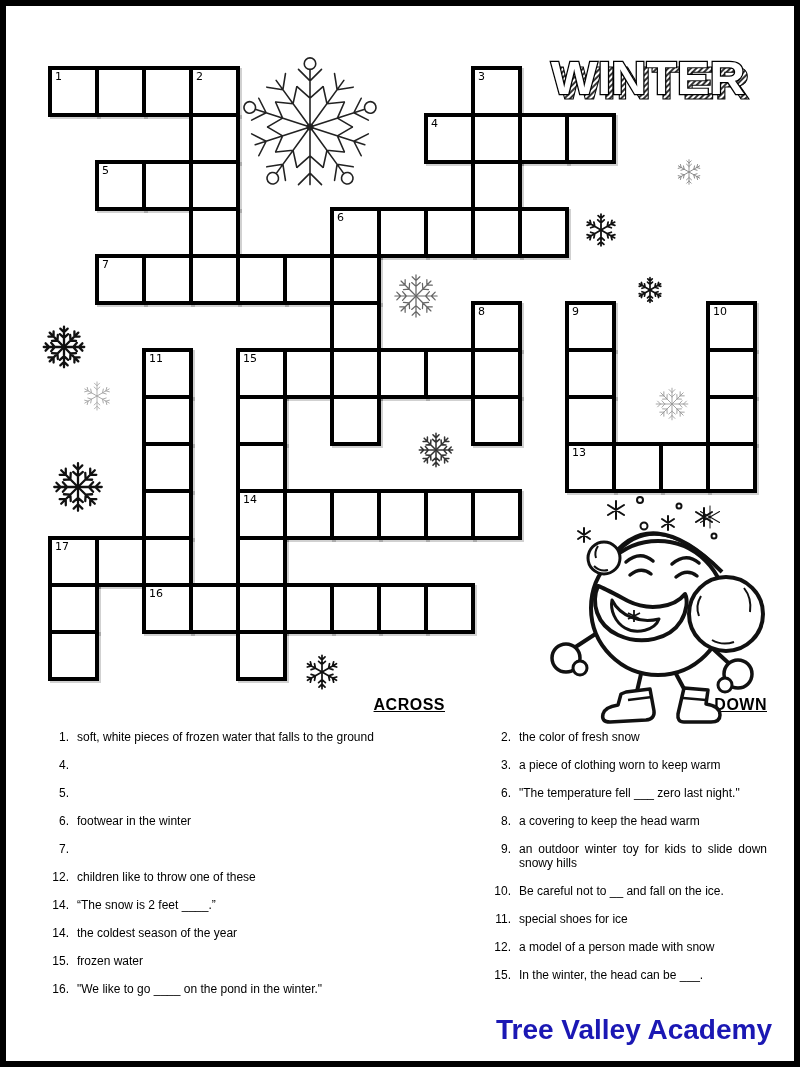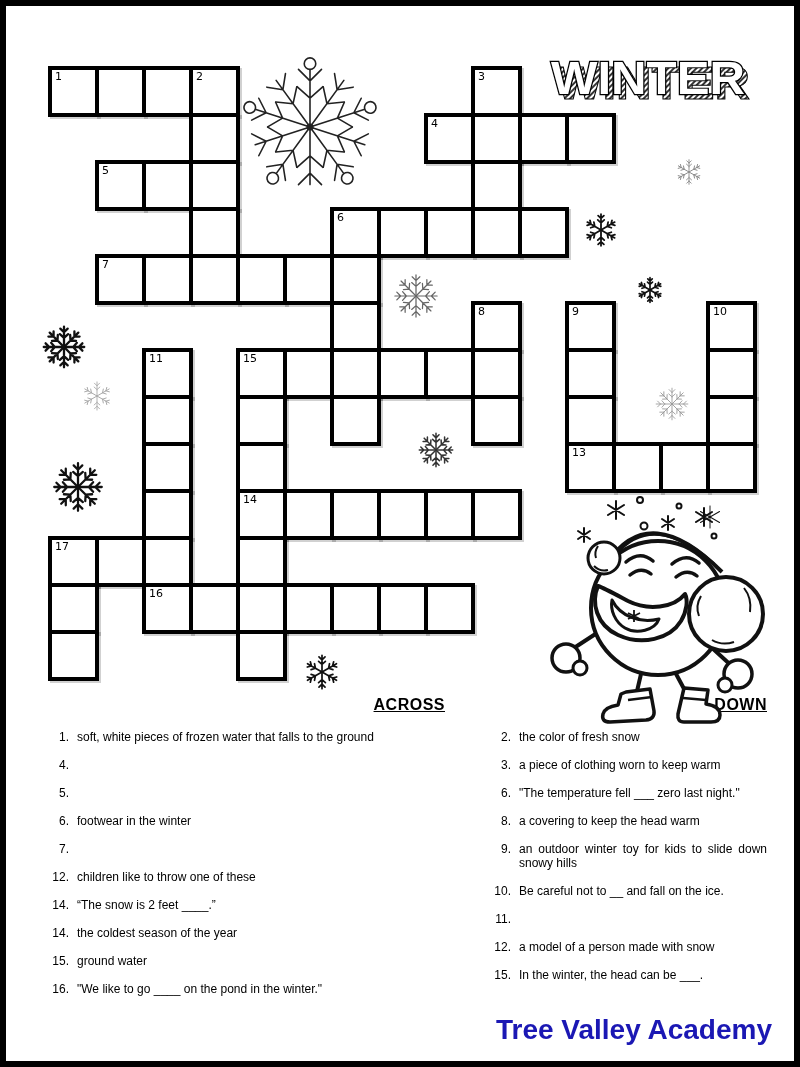--- a/index.html
+++ b/index.html
@@ -541,21 +541,21 @@
         <div class="clue">
           <span class="n">14.</span>
           <span class="t">“The snow is 2 feet ____.”</span>
         </div>
         <div class="clue">
           <span class="n">14.</span>
           <span class="t">the coldest season of the year</span>
         </div>
         <div class="clue">
           <span class="n">15.</span>
-          <span class="t">ground water</span>
+          <span class="t">frozen water</span>
         </div>
         <div class="clue">
           <span class="n">16.</span>
           <span class="t">"We like to go ____ on the pond in the winter."</span>
         </div>
       </div>
   </section>
 
   <section class="clues down">
     <h2>DOWN</h2>
@@ -579,20 +579,21 @@
         <div class="clue">
           <span class="n">9.</span>
           <span class="t">an outdoor winter toy for kids to slide down snowy hills</span>
         </div>
         <div class="clue">
           <span class="n">10.</span>
           <span class="t">Be careful not to __ and fall on the ice.</span>
         </div>
         <div class="clue">
           <span class="n">11.</span>
+          <span class="t">special shoes for ice</span>
         </div>
         <div class="clue">
           <span class="n">12.</span>
           <span class="t">a model of a person made with snow</span>
         </div>
         <div class="clue">
           <span class="n">15.</span>
           <span class="t">In the winter, the head can be ___.</span>
         </div>
       </div>

